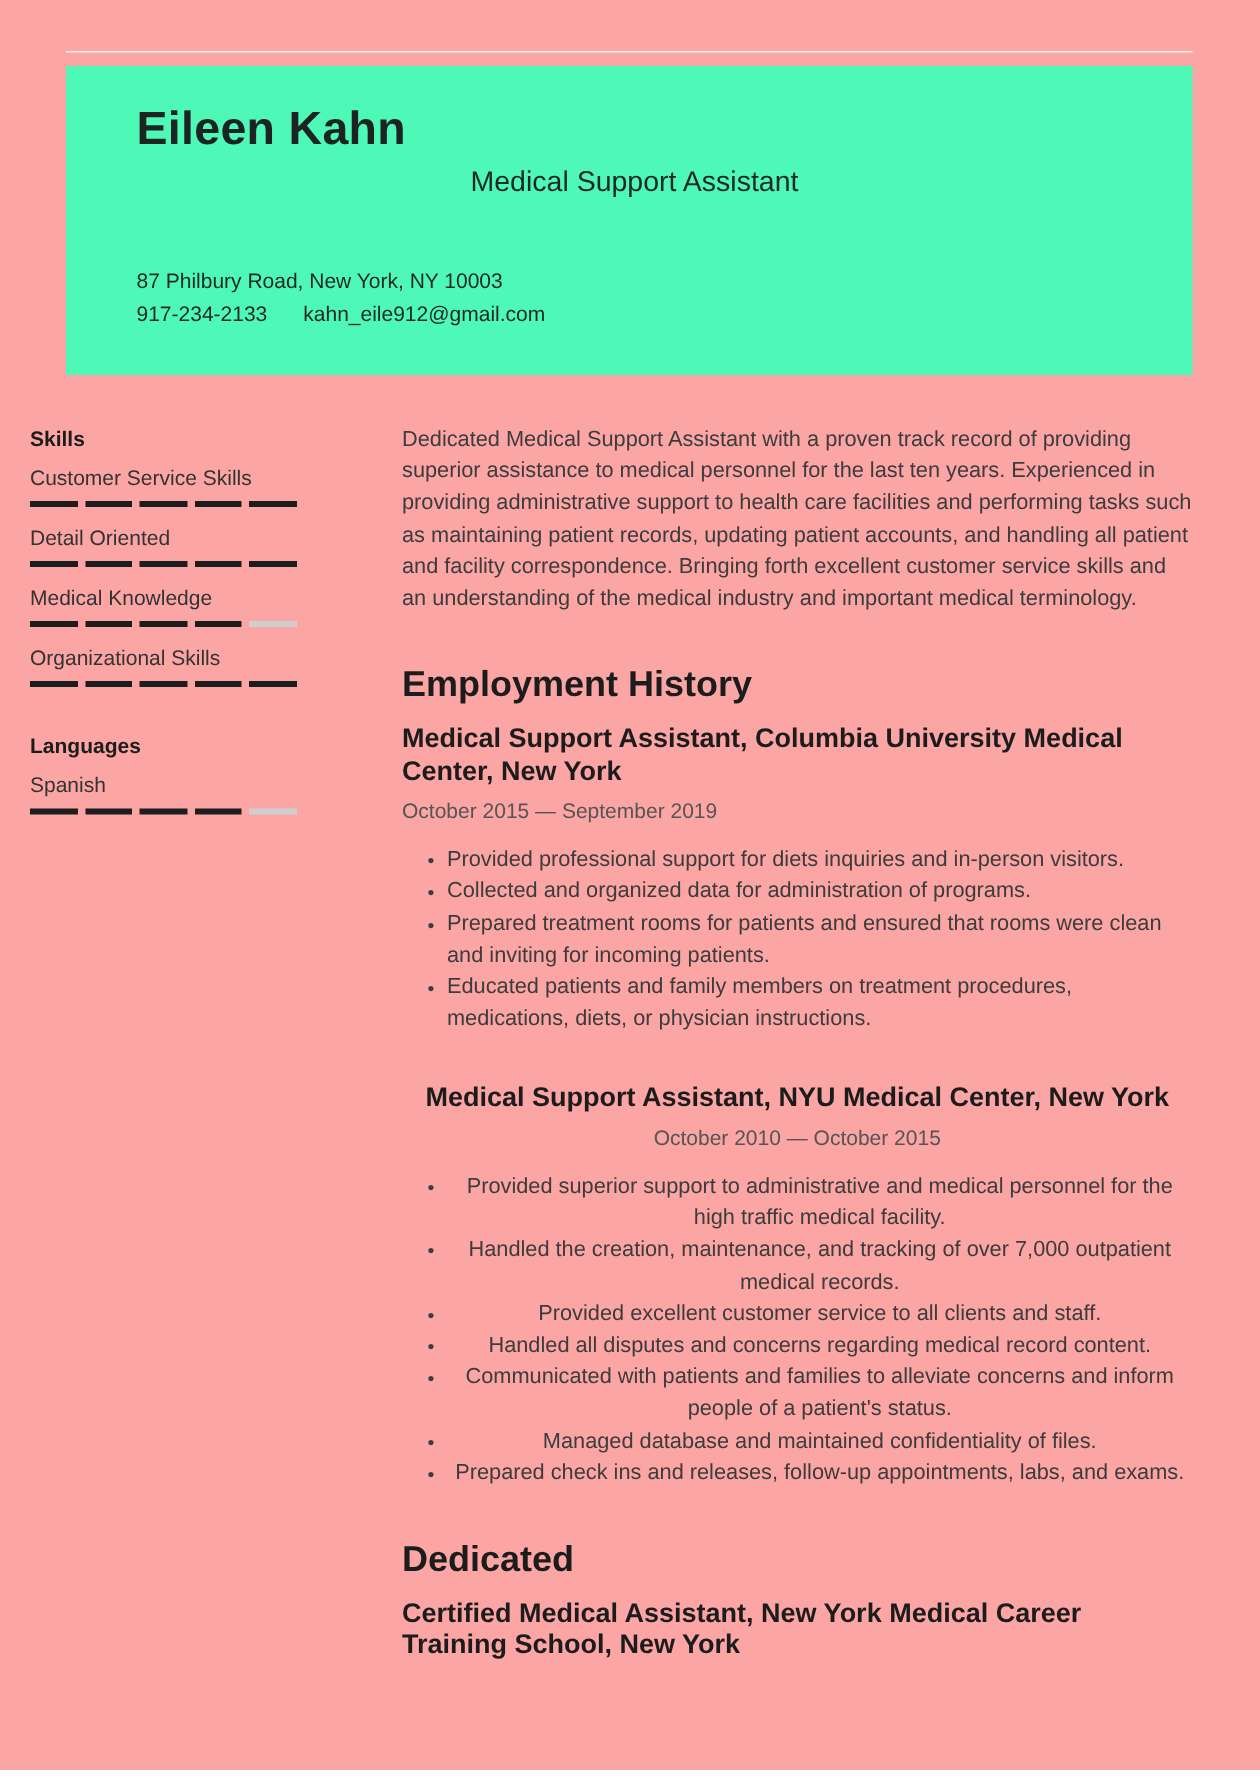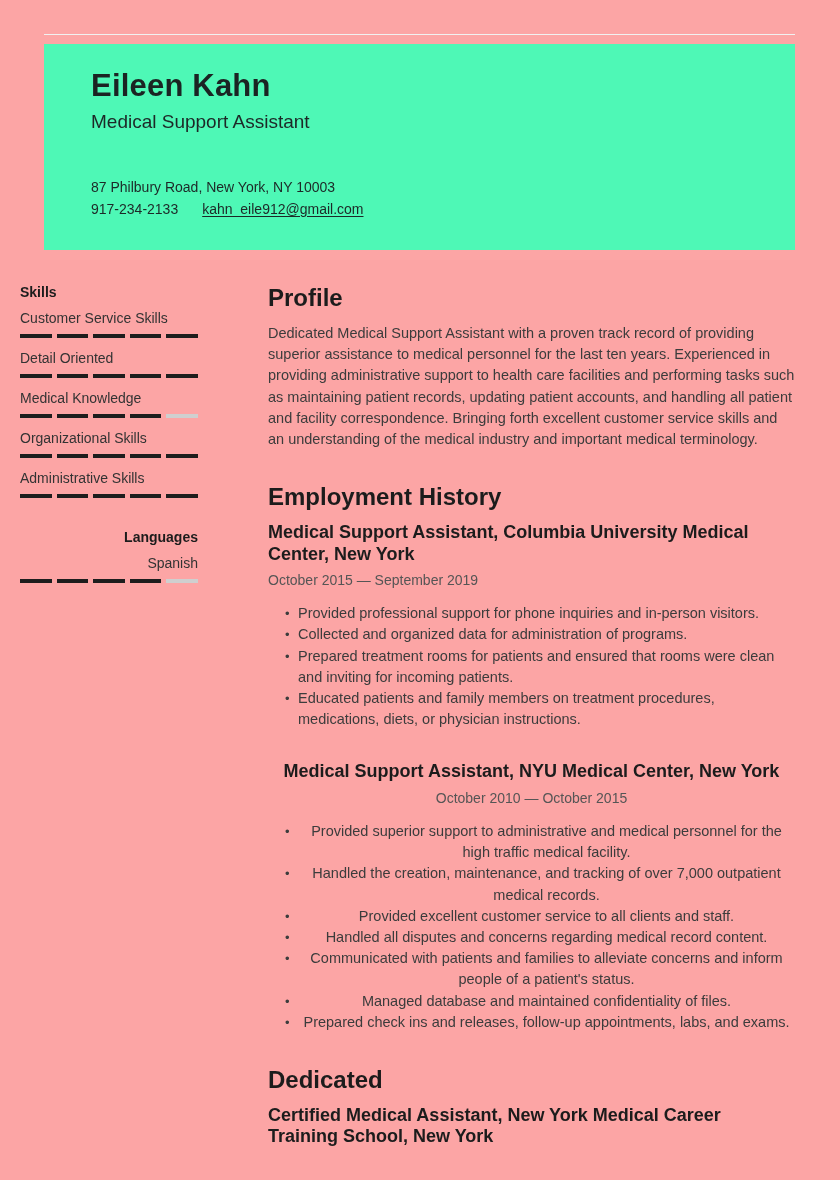--- a/index.html
+++ b/index.html
@@ -35,32 +35,32 @@
     line-height: 38px;
     color: #1b2423;
     letter-spacing: 0.2px;
   }
   .candidate-title {
     font-size: 19px;
     font-weight: 400;
     line-height: 26px;
     color: #1d2827;
     margin-top: 4px;
+    text-align: center;
   }
   .contact-block {
     margin-top: 41px;
     font-size: 14px;
     line-height: 22px;
     color: #1d2827;
   }
   .contact-row2 { display: flex; align-items: flex-end; }
   .email-link {
     margin-left: 24px;
     color: #1d2827;
-    text-decoration: underline;
     text-underline-offset: 2px;
     cursor: pointer;
   }
 
   
   .columns {
     display: flex;
     padding: 0 45px 0 20px;
     margin-top: 33px;
   }
@@ -79,21 +79,21 @@
   .skill-label {
     font-size: 14px;
     line-height: 19px;
     color: #333333;
     margin-bottom: 6px;
   }
   .bar { display: flex; gap: 5px; height: 4px; }
   .bar .seg { flex: 1; height: 4px; }
   .bar .seg.on  { background: #1d1d1d; }
   .bar .seg.off { background: #cfcfcf; }
-  .languages-section { margin-top: 30px; text-align: right; }
+  .languages-section { margin-top: 30px; }
 
   
   .section-heading {
     font-size: 24px;
     font-weight: 700;
     line-height: 30px;
     color: #1c1c1c;
     margin: 0 0 10px 0;
   }
   .profile-text {
@@ -203,30 +203,20 @@
               <div class="skill-label">Organizational Skills</div>
               <div class="bar">
                 <span class="seg on"></span>
                 <span class="seg on"></span>
                 <span class="seg on"></span>
                 <span class="seg on"></span>
                 <span class="seg on"></span>
               </div>
             </div>
 
-            <div class="skill-item">
-              <div class="skill-label">Administrative Skills</div>
-              <div class="bar">
-                <span class="seg on"></span>
-                <span class="seg on"></span>
-                <span class="seg on"></span>
-                <span class="seg on"></span>
-                <span class="seg on"></span>
-              </div>
-            </div>
 
         </div>
       </div>
 
       <div class="languages-section">
         <div class="sidebar-heading">Languages</div>
         <div>
 
             <div class="skill-item">
               <div class="skill-label">Spanish</div>
@@ -240,33 +230,32 @@
             </div>
 
         </div>
       </div>
 
     </div>
 
     <div class="main-col">
 
       <div class="main-section profile-section">
-        <h2 class="section-heading">Profile</h2>
         <p class="profile-text">Dedicated Medical Support Assistant with a proven track record of providing superior assistance to medical personnel for the last ten years. Experienced in providing administrative support to health care facilities and performing tasks such as maintaining patient records, updating patient accounts, and handling all patient and facility correspondence. Bringing forth excellent customer service skills and an understanding of the medical industry and important medical terminology.</p>
       </div>
 
       <div class="main-section employment-section">
         <h2 class="section-heading">Employment History</h2>
         <div>
 
             <div class="job">
               <h3 class="job-title">Medical Support Assistant, Columbia University Medical Center, New York</h3>
               <div class="job-dates">October 2015 — September 2019</div>
               <ul class="bullets">
-                <li>Provided professional support for phone inquiries and in-person visitors.</li>
+                <li>Provided professional support for diets inquiries and in-person visitors.</li>
                 <li>Collected and organized data for administration of programs.</li>
                 <li>Prepared treatment rooms for patients and ensured that rooms were clean and inviting for incoming patients.</li>
                 <li>Educated patients and family members on treatment procedures, medications, diets, or physician instructions.</li>
               </ul>
             </div>
 
             <div class="job">
               <h3 class="job-title">Medical Support Assistant, NYU Medical Center, New York</h3>
               <div class="job-dates">October 2010 — October 2015</div>
               <ul class="bullets">

